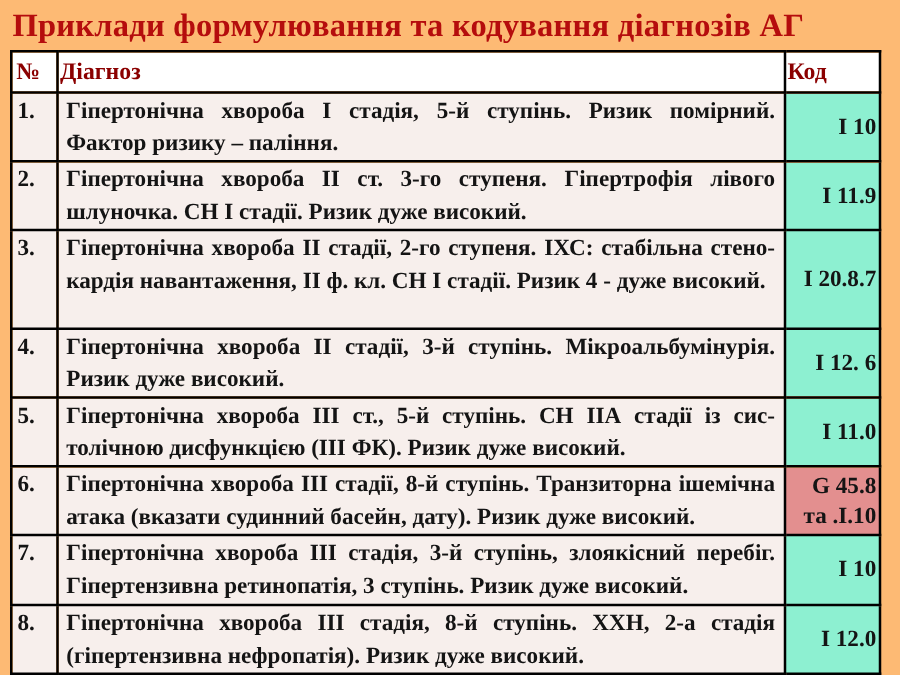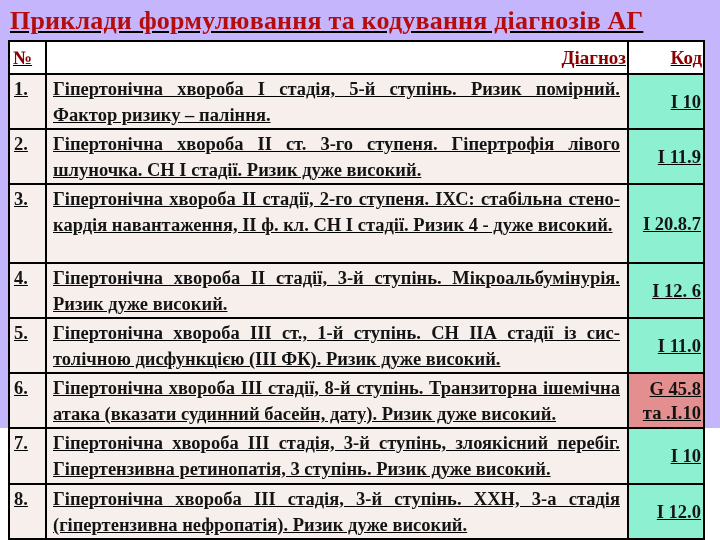--- a/index.html
+++ b/index.html
@@ -7,23 +7,22 @@
     padding: 0;
     width: 720px;
     height: 540px;
     overflow: hidden;
     background: #ffffff;
     font-family: "Liberation Serif", "DejaVu Serif", serif;
   }
   .slide {
     position: relative;
     width: 720px;
-    height: 428px;
-    background: #c4b5fd;
-    text-decoration: underline;
+    height: 540px;
+    background: #fdba74;
   }
   .title {
     margin: 0;
     padding: 6px 0 4px 10px;
     font-size: 26px;
     font-weight: bold;
     color: var(--title-color, #b50d0d);
     letter-spacing: 0.2px;
     white-space: nowrap;
   }
@@ -41,21 +40,21 @@
   col.c-num  { width: 37px; }
   col.c-diag { width: 582px; }
   col.c-code { width: 76px; }
 
   thead tr { height: 33px; }
   thead th {
     background: #ffffff;
     color: var(--header-text-color, #8b0000);
     font-size: 19px;
     font-weight: bold;
-    text-align: right;
+    text-align: left;
     vertical-align: middle;
   }
   thead th.num-h { text-align: left; padding-left: 3px; }
 
   tbody td {
     background: var(--body-cell-bg, #f7efec);
     color: #141414;
     font-size: 18.5px;
     font-weight: bold;
     line-height: 26px;
@@ -121,33 +120,33 @@
           <td class="diag-cell">Гіпертонічна хвороба II стадії, 2-го ступеня. IХС: стабільна стено-кардія навантаження, II ф. кл. СН I стадії. Ризик 4 - дуже високий.</td>
           <td class="code-cell" style="background: rgb(141, 240, 209);">I 20.8.7</td>
         </tr>
         <tr>
           <td class="num-cell">4.</td>
           <td class="diag-cell">Гіпертонічна хвороба II стадії, 3-й ступінь. Мікроальбумінурія. Ризик дуже високий.</td>
           <td class="code-cell" style="background: rgb(141, 240, 209);">I 12. 6</td>
         </tr>
         <tr>
           <td class="num-cell">5.</td>
-          <td class="diag-cell">Гіпертонічна хвороба III ст., 1-й ступінь. СН IIА стадії із сис-толічною дисфункцією (III ФК). Ризик дуже високий.</td>
+          <td class="diag-cell">Гіпертонічна хвороба III ст., 5-й ступінь. СН IIА стадії із сис-толічною дисфункцією (III ФК). Ризик дуже високий.</td>
           <td class="code-cell" style="background: rgb(141, 240, 209);">I 11.0</td>
         </tr>
         <tr>
           <td class="num-cell">6.</td>
           <td class="diag-cell">Гіпертонічна хвороба III стадії, 8-й ступінь. Транзиторна ішемічна атака (вказати судинний басейн, дату). Ризик дуже високий.</td>
           <td class="code-cell" style="background: rgb(227, 143, 143);">G 45.8 та .I.10</td>
         </tr>
         <tr>
           <td class="num-cell">7.</td>
           <td class="diag-cell">Гіпертонічна хвороба III стадія, 3-й ступінь, злоякісний перебіг. Гіпертензивна ретинопатія, 3 ступінь. Ризик дуже високий.</td>
           <td class="code-cell" style="background: rgb(141, 240, 209);">I 10</td>
         </tr>
         <tr>
           <td class="num-cell">8.</td>
-          <td class="diag-cell">Гіпертонічна хвороба III стадія, 3-й ступінь. ХХН, 3-а стадія (гіпертензивна нефропатія). Ризик дуже високий.</td>
+          <td class="diag-cell">Гіпертонічна хвороба III стадія, 8-й ступінь. ХХН, 2-а стадія (гіпертензивна нефропатія). Ризик дуже високий.</td>
           <td class="code-cell" style="background: rgb(141, 240, 209);">I 12.0</td>
         </tr>
       </tbody>
   </table>
 </div>
 
 </body></html>

